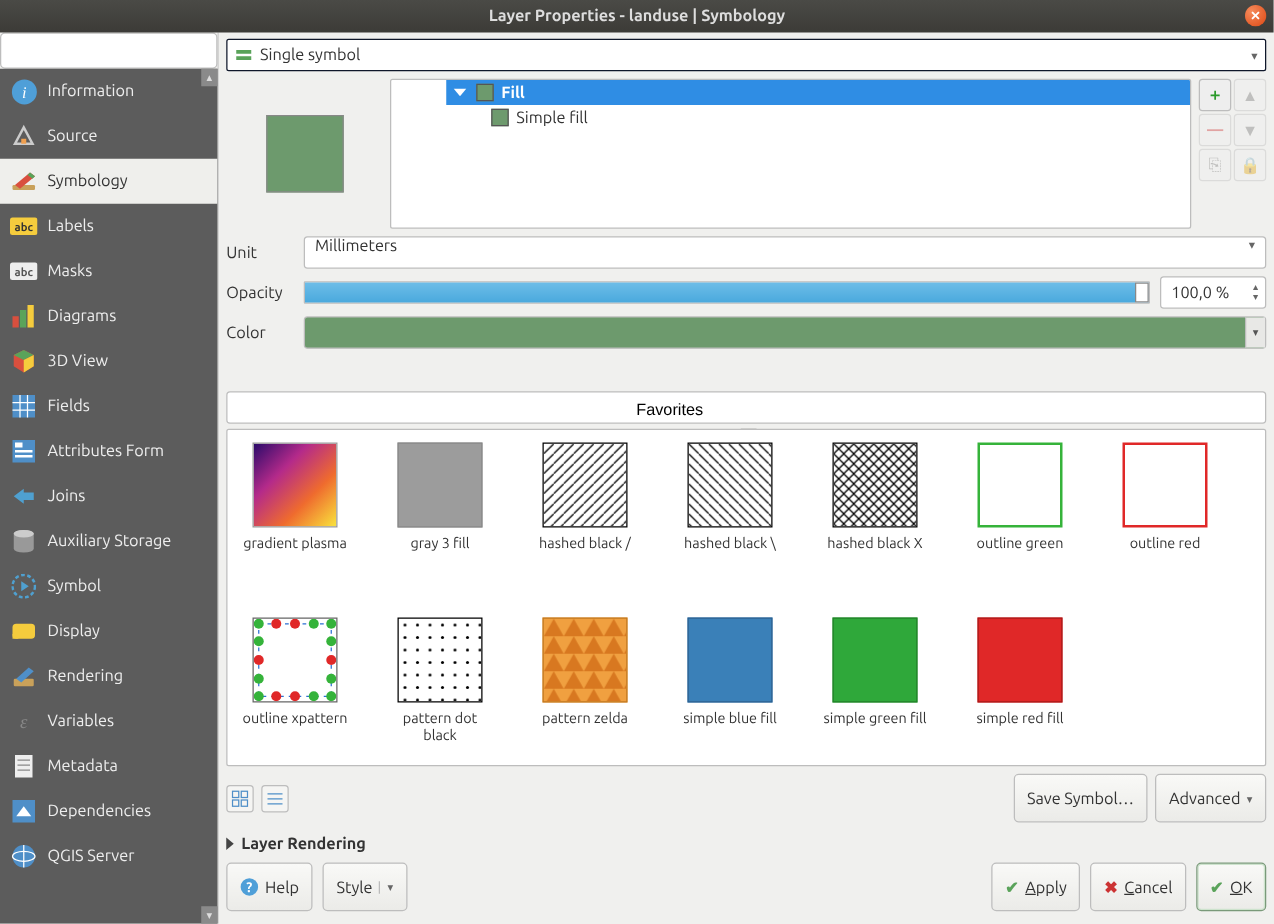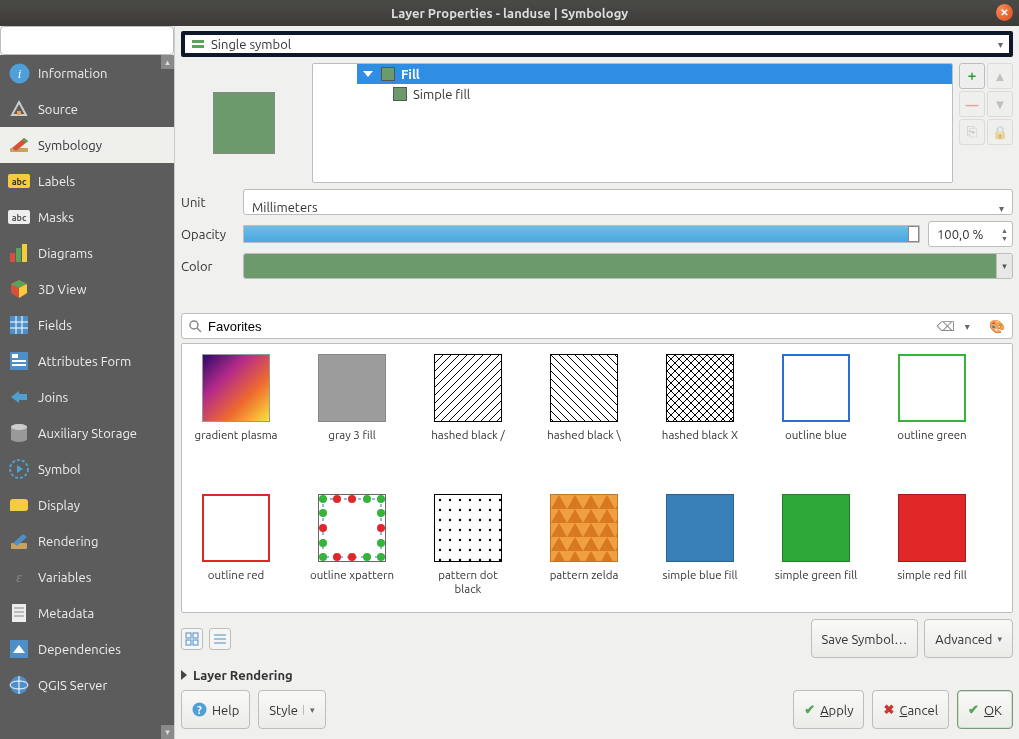--- a/index.html
+++ b/index.html
@@ -12,48 +12,48 @@
   .search { height: 29px; background: #fff; margin: 0; border: 1px solid #bdbdbd; border-radius: 4px; display: flex; align-items: center; padding: 0 6px; }
   .search svg { width:14px; height:14px; opacity:0.6;}
   .sidebar { flex:1; background: #5c5c5c; position: relative; }
   .sidebar-inner { max-height: 100%; overflow:hidden;}
   .sbitem { height: 36px; display: flex; align-items: center; gap: 8px; padding: 0 8px; color: #eee; cursor: pointer; font-size: 13px;}
   .sbitem.active { background: #efefec; color: #333; }
   .sbicon { width: 22px; height: 22px; display:flex; align-items:center; justify-content:center; flex-shrink:0;}
   .sidebar .scrollup { position:absolute; top:0; right:0; width:13px; height:14px; background:#8a8a8a; display:flex; align-items:center; justify-content:center; color:#ddd; font-size:9px;}
   .sidebar .scrolldn { position:absolute; bottom:0; right:0; width:13px; height:14px; background:#8a8a8a; display:flex; align-items:center; justify-content:center; color:#ddd; font-size:9px;}
   .rightcol { flex:1; display:flex; flex-direction:column; padding: 5px 6px 6px 6px; gap:0; min-width:0;}
-  .typerow { display:flex; align-items:center; height: 26px; gap:6px; border:4px solid #0f172a; background:#fff; border-radius:2px; padding:0 6px;}
+  .typerow { display:flex; align-items:center; height: 26px; gap:6px; border:1px solid #0f172a; background:#fff; border-radius:2px; padding:0 6px;}
   .typerow .arrow { margin-left:auto; font-size:10px; color:#666;}
   .syrow { display:flex; gap:6px; margin-top:6px; align-items:stretch;}
   .preview { width:125px; height:120px; display:flex; align-items:center; justify-content:center;}
   .preview .swatch { width:62px; height:62px; background:#6d9a6d; border:1px solid #888;}
   .tree { flex:1; background:#fff; border:1px solid #bdbdbd; border-radius:2px; height:120px; overflow:auto;padding-left:44px;}
   .tree .row { height:20px; display:flex; align-items:center; gap:6px; padding-left:6px; }
   .tree .row.sel { background:#2f8de4; color:#fff; font-weight:bold;}
   .tree .indent { width:24px; display:inline-block;}
   .tree .disc { display:inline-block; border-left:5px solid transparent; border-right:5px solid transparent; border-top:6px solid #555; margin-right:2px; vertical-align:middle;}
   .tree .row.sel .disc { border-top-color:#fff;}
   .tree .sq { width:14px; height:14px; background:#6d9a6d; border:1px solid #555; display:inline-block;}
   .sidebtns { display:flex; flex-direction:column; gap:2px;}
   .sbtn { width:26px; height:26px; background:#eee; border:1px solid #bdbdbd; border-radius:3px; display:flex; align-items:center; justify-content:center; color:#777; font-size:13px;}
   .sbtn.disabled { opacity:0.4;}
   .formrow { display:flex; align-items:center; gap:8px; margin-top:6px;}
   .formrow label { width:54px; font-size:13px;}
-  .combo { flex:1; height:26px; border:1px solid #bdbdbd; border-radius:3px; background:#fff; display:flex; align-items:flex-end; padding:0 8px;}
+  .combo { flex:1; height:26px; border:1px solid #bdbdbd; border-radius:3px; background:#fff; display:flex; align-items:flex-start; padding:0 8px;}
   .combo .arrow { margin-left:auto; font-size:10px; color:#666;}
   .slider { flex:1; height:18px; position:relative; background:#eee; border:1px solid #bdbdbd; border-radius:1px;}
   .slider .fill { position:absolute; left:0; top:0; bottom:0; right:0; background:linear-gradient(#6dbde8,#4aa9dd);}
   .slider .handle { position:absolute; right:0; top:0; width:11px; height:16px; background:#fff; border:1px solid #888;}
   .spin { width:85px; height:26px; border:1px solid #bdbdbd; border-radius:3px; background:#fff; display:flex; align-items:center; padding:0 4px 0 8px; gap:2px;}
   .spin .arrows { display:flex; flex-direction:column; font-size:7px; color:#666; margin-left:auto;}
   .colorbar { flex:1; height:26px; border:1px solid #bdbdbd; border-radius:3px; background:#6d9a6d; display:flex;}
   .colorbar .dd { width:16px; border-left:1px solid #bdbdbd; display:flex; align-items:center; justify-content:center; font-size:9px; color:#555; background:#e8e8e6;}
   .spacer { flex:1;}
-  .favsearch { height:26px; border:1px solid #bdbdbd; border-radius:3px; background:#fff; display:flex; align-items:center; padding:0 6px; gap:6px; margin-top:16px;}
+  .favsearch { height:26px; border:1px solid #bdbdbd; border-radius:3px; background:#fff; display:flex; align-items:center; padding:0 6px; gap:6px; margin-top:16px;flex-direction:column;}
   .favsearch input { border:none; outline:none; flex:1; font-size:13px; background:transparent;}
   .favsearch .arrow { font-size:10px; color:#666; padding:0 4px;}
   .gallery { margin-top:4px; border:1px solid #bdbdbd; border-radius:2px; background:#fff; padding:10px 10px 6px 10px;}
   .grow { display:flex; gap:28px; flex-wrap:wrap;}
   .gitem { width:88px; display:flex; flex-direction:column; align-items:center; gap:6px; cursor:pointer; margin-bottom:10px;}
   .gitem .thumb { width:68px; height:68px; border:1px solid rgba(0,0,0,0);}
   .gitem .cap { font-size:11.5px; text-align:center; line-height:1.2; min-height:28px;}
   .bottombar { display:flex; align-items:center; gap:6px; margin-top:6px;}
   .iconbtn { width:22px; height:22px; border:1px solid #bdbdbd; border-radius:3px; background:#f5f5f3; display:flex; align-items:center; justify-content:center;}
   .btn { height:39px; border:1px solid #bdbdbd; border-radius:4px; background:linear-gradient(#f9f9f7,#ebebe8); display:inline-flex; align-items:center; padding:0 10px; gap:5px; cursor:pointer; font-size:13px;}
@@ -389,24 +389,20 @@
                     <pattern id="p3" width="8" height="8" patternUnits="userSpaceOnUse">
                       <line x1="0" y1="0" x2="8" y2="8"></line>
                       <line x1="0" y1="8" x2="8" y2="0"></line>
                     </pattern>
                   </defs>
               <rect width="100%" height="100%" fill="url(#p3)"></rect>
                 </svg></div>
             <div class="cap">hashed black X</div>
           </div>
           <div class="gitem">
-            <div class="thumb" style="border:2px solid #2a6fd4;"></div>
-            <div class="cap">outline blue</div>
-          </div>
-          <div class="gitem">
             <div class="thumb" style="border:2px solid #35b33a;"></div>
             <div class="cap">outline green</div>
           </div>
           <div class="gitem">
             <div class="thumb" style="border:2px solid #e02828;"></div>
             <div class="cap">outline red</div>
           </div>
           <div class="gitem">
             <div class="thumb" style="border:1px solid #666;"><svg width="100%" height="100%">
               <rect x="4" y="4" width="58" height="58" fill="none" stroke="#2a6fd4" stroke-width="1" stroke-dasharray="3 4"></rect>

